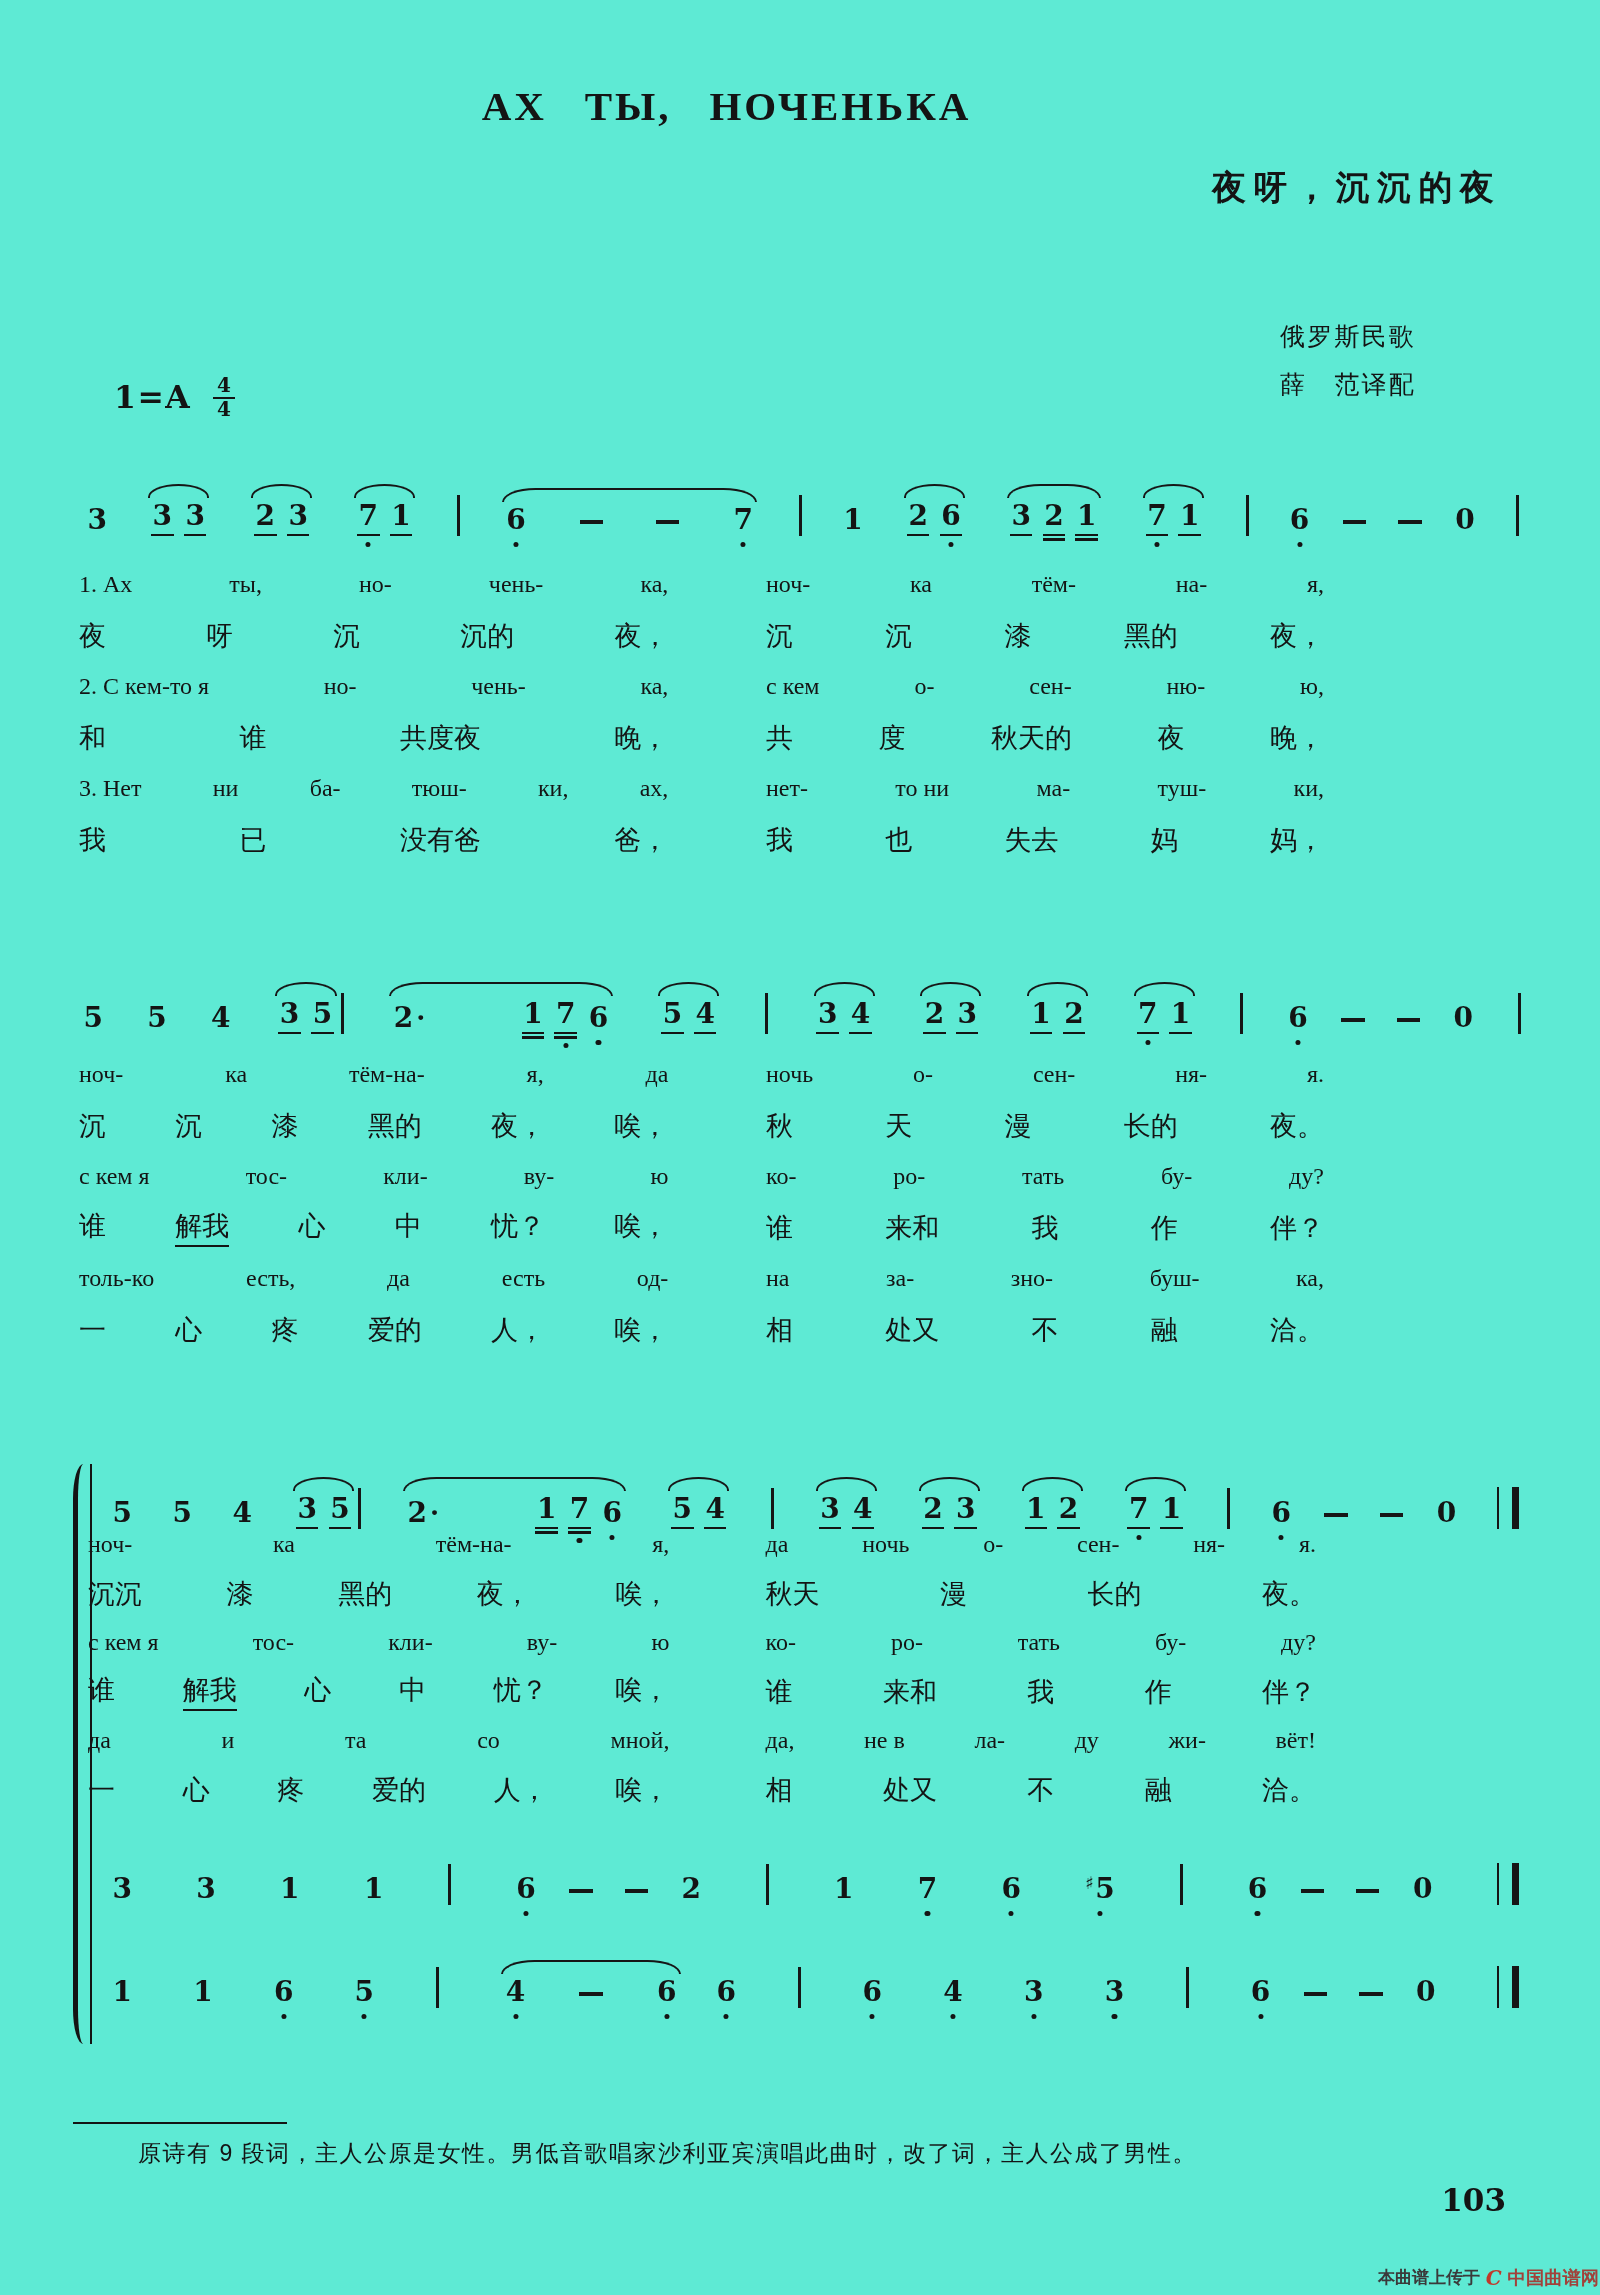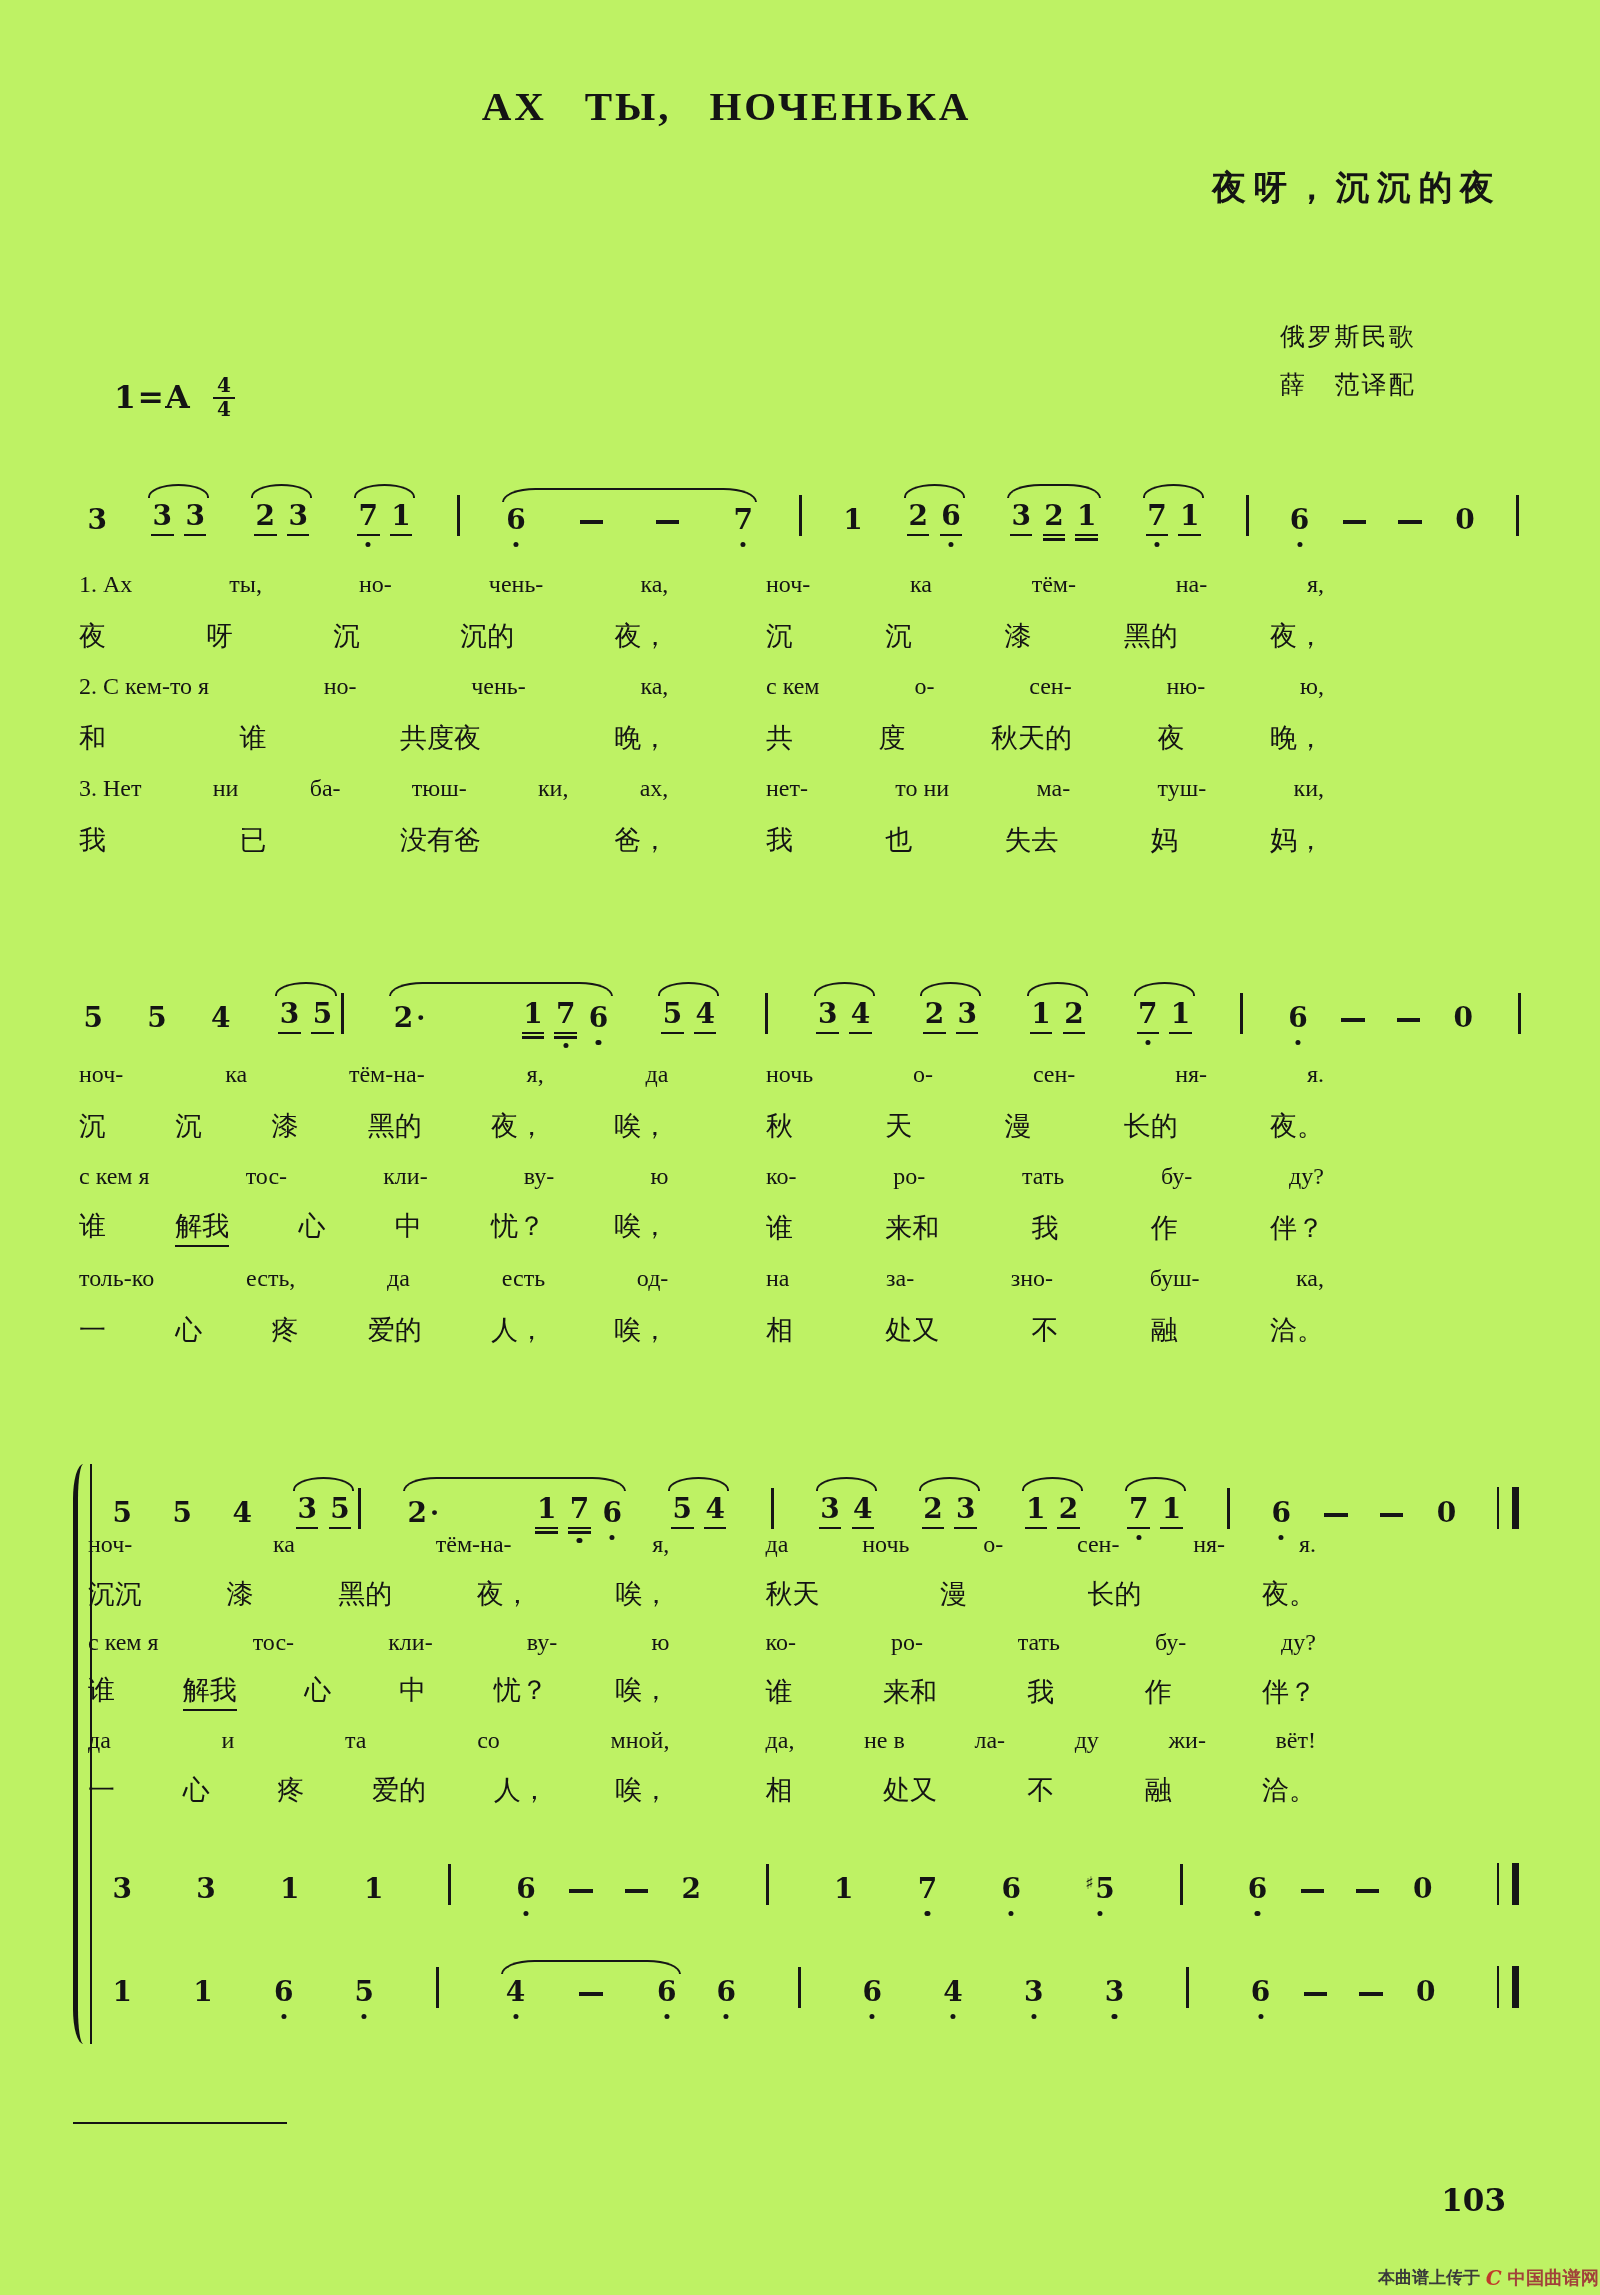--- a/index.html
+++ b/index.html
@@ -1,16 +1,16 @@
 <!DOCTYPE html>
 <html style="font-size:11.7px"><head>
 <meta charset="utf-8">
 <style>
   html,body{margin:0;padding:0;background:#888;}
-  .sheet{position:relative;width:1601px;height:2295px;background:#bef264;overflow:hidden;
+  .sheet{position:relative;width:1601px;height:2295px;background:#5eead4;overflow:hidden;
          font-family:"Liberation Serif",serif;color:#141414;}
 
   
   .h-title{position:absolute;top:82px;left:0;width:1453px;text-align:center;
            font:700 41px "Liberation Serif",serif;word-spacing:25px;letter-spacing:2.9px;}
   .h-sub{position:absolute;top:165px;left:0;width:1453px;text-align:right;
          font-weight:700;font-size:34px;letter-spacing:7.3px;padding-left:48px;}
   .credits{position:absolute;top:313px;right:185px;text-align:right;
            font-size:25px;line-height:48px;letter-spacing:2.2px;}
   .keyrow{position:absolute;top:375px;left:114px;display:flex;align-items:center;}
@@ -660,20 +660,21 @@
       <span class="dash"></span>
       <span class="gf"></span>
       <span class="dash"></span>
       <span class="gf"></span>
       <span class="note">0</span>
       <span class="gx"></span>
       <span class="bar final"></span>
     </div>
 
   <div class="footrule"></div>
+  <div class="footnote">原诗有 9 段词，主人公原是女性。男低音歌唱家沙利亚宾演唱此曲时，改了词，主人公成了男性。</div>
 
   <div class="pagenum">103</div>
 
   <div class="watermark">
     <span class="wm-prefix">本曲谱上传于</span>
     <span class="wm-logo">C</span>
     <span class="wm-site">中国曲谱网</span>
   </div>
 
 </div>

